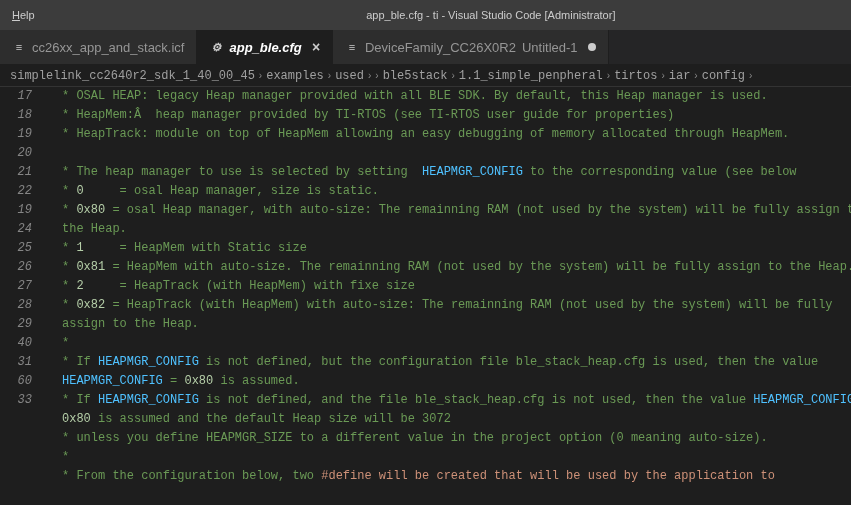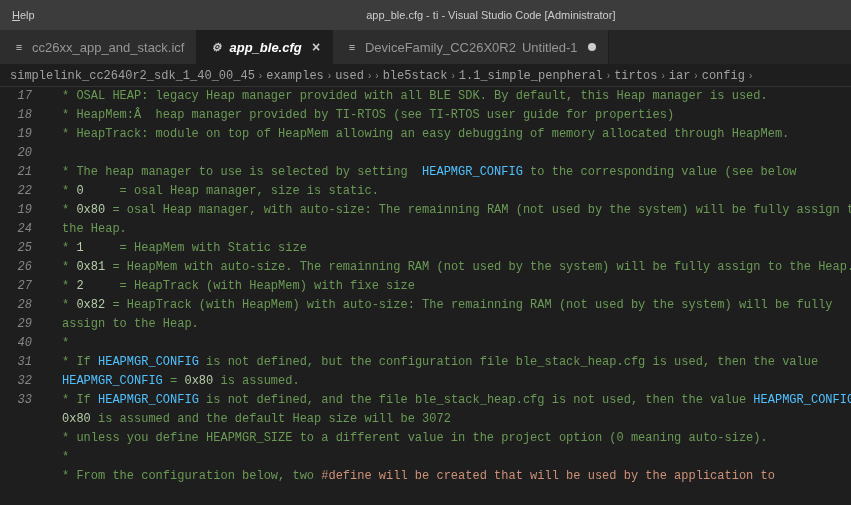--- a/index.html
+++ b/index.html
@@ -196,17 +196,17 @@
       <div class="ln">25</div>
       <div class="ln">26</div>
       <div class="ln">27</div>
       <div class="ln"></div>
       <div class="ln">28</div>
       <div class="ln">29</div>
       <div class="ln"></div>
       <div class="ln">40</div>
       <div class="ln"></div>
       <div class="ln">31</div>
-      <div class="ln">32</div>
+      <div class="ln">60</div>
       <div class="ln">33</div>
     </div>
   <div class="code" id="code"><div class="line tok-comment">* OSAL HEAP: legacy Heap manager provided with all BLE SDK. By default, this Heap manager is used.</div><div class="line tok-comment">* HeapMem:Â  heap manager provided by TI-RTOS (see TI-RTOS user guide for properties)</div><div class="line tok-comment">* HeapTrack: module on top of HeapMem allowing an easy debugging of memory allocated through HeapMem.</div><div class="line tok-comment"></div><div class="line tok-comment">* The heap manager to use is selected by setting  <span class="tok-const">HEAPMGR_CONFIG</span> to the corresponding value (see below</div><div class="line tok-comment">* <span class="tok-number">0</span>     = osal Heap manager, size is static.</div><div class="line tok-comment">* <span class="tok-number">0x80</span> = osal Heap manager, with auto-size: The remainning RAM (not used by the system) will be fully assign to</div><div class="line tok-comment">the Heap.</div><div class="line tok-comment">* <span class="tok-number">1</span>     = HeapMem with Static size</div><div class="line tok-comment">* <span class="tok-number">0x81</span> = HeapMem with auto-size. The remainning RAM (not used by the system) will be fully assign to the Heap.<span class="cursor"></span></div><div class="line tok-comment">* <span class="tok-number">2</span>     = HeapTrack (with HeapMem) with fixe size</div><div class="line tok-comment">* <span class="tok-number">0x82</span> = HeapTrack (with HeapMem) with auto-size: The remainning RAM (not used by the system) will be fully</div><div class="line tok-comment">assign to the Heap.</div><div class="line tok-comment">*</div><div class="line tok-comment">* If <span class="tok-const">HEAPMGR_CONFIG</span> is not defined, but the configuration file ble_stack_heap.cfg is used, then the value</div><div class="line tok-comment"><span class="tok-const">HEAPMGR_CONFIG</span> = <span class="tok-number">0x80</span> is assumed.</div><div class="line tok-comment">* If <span class="tok-const">HEAPMGR_CONFIG</span> is not defined, and the file ble_stack_heap.cfg is not used, then the value <span class="tok-const">HEAPMGR_CONFIG</span> =</div><div class="line tok-comment"><span class="tok-number">0x80</span> is assumed and the default Heap size will be 3072</div><div class="line tok-comment">* unless you define HEAPMGR_SIZE to a different value in the project option (0 meaning auto-size).</div><div class="line tok-comment">*</div><div class="line tok-comment">* From the configuration below, two <span class="tok-string">#define will be created that will be used by the application to</span></div></div>
 </div>
 
 </body></html>

